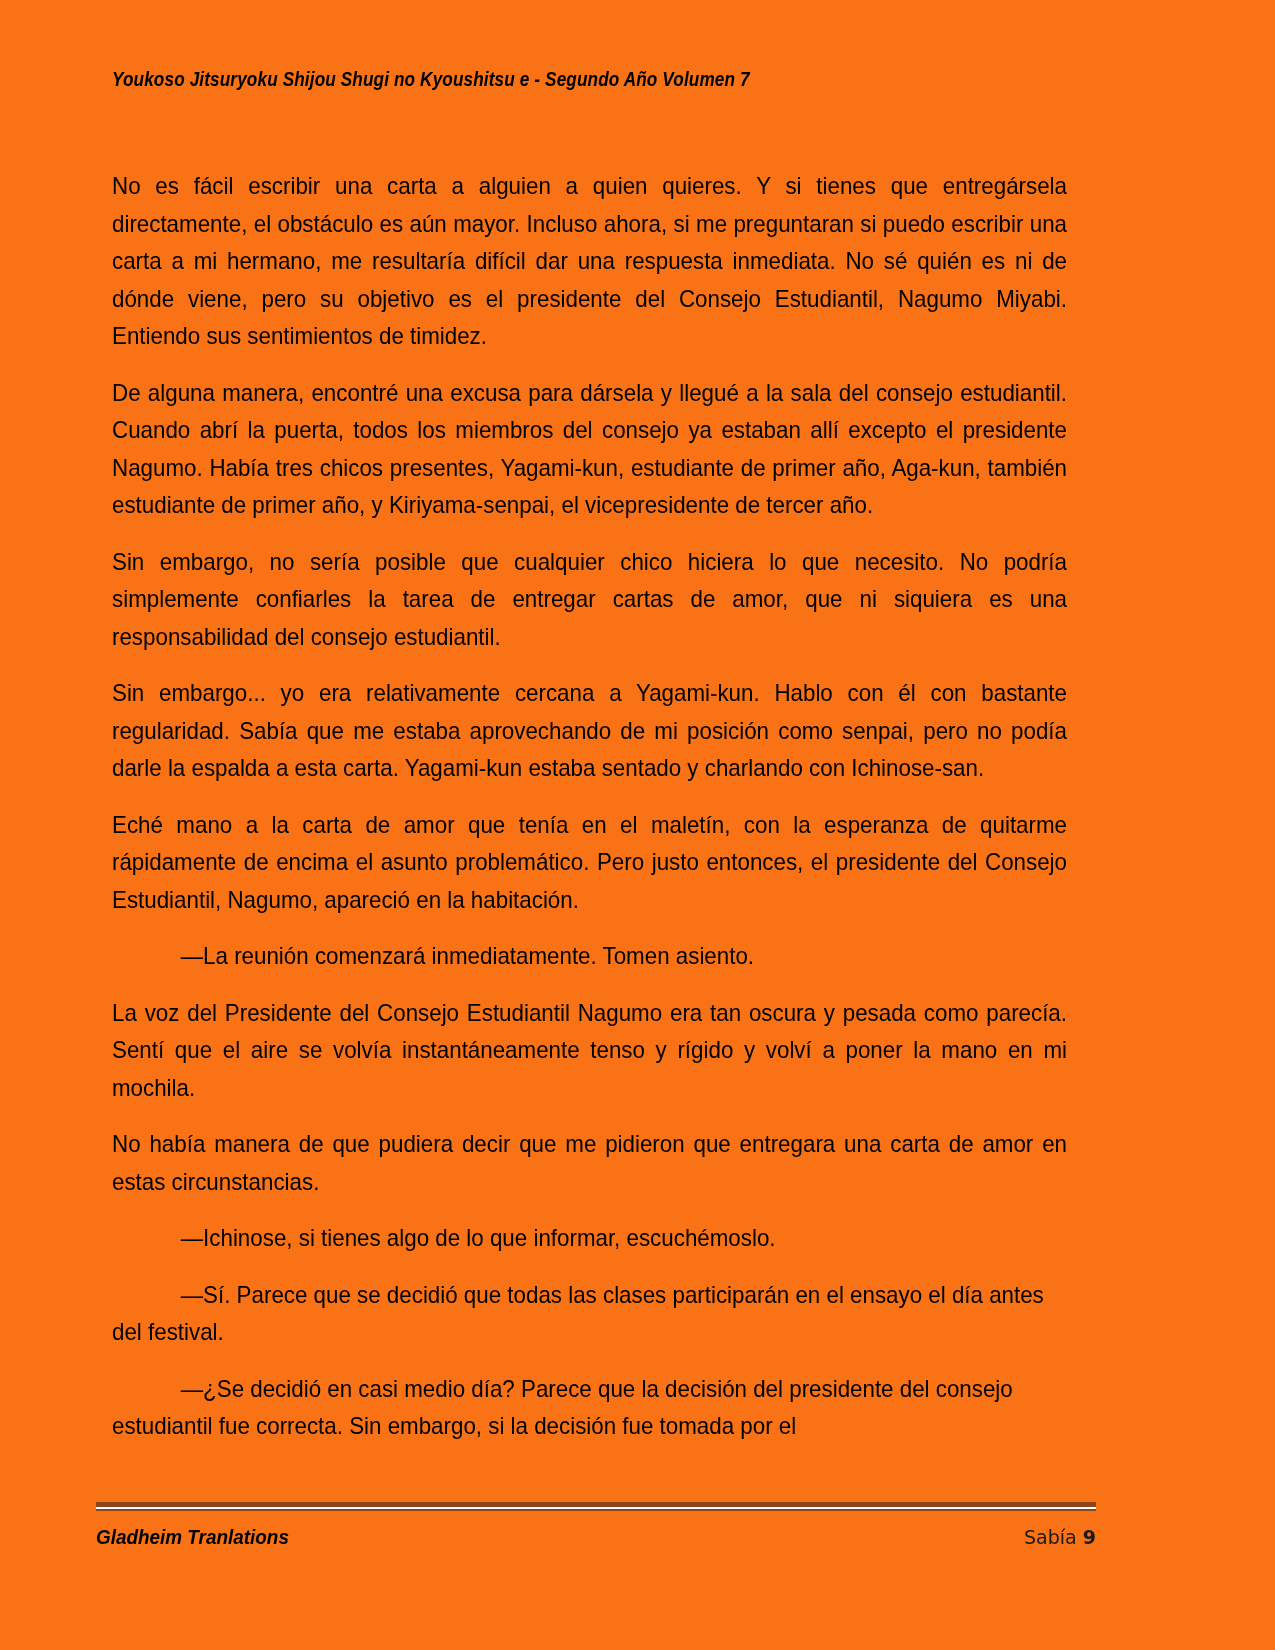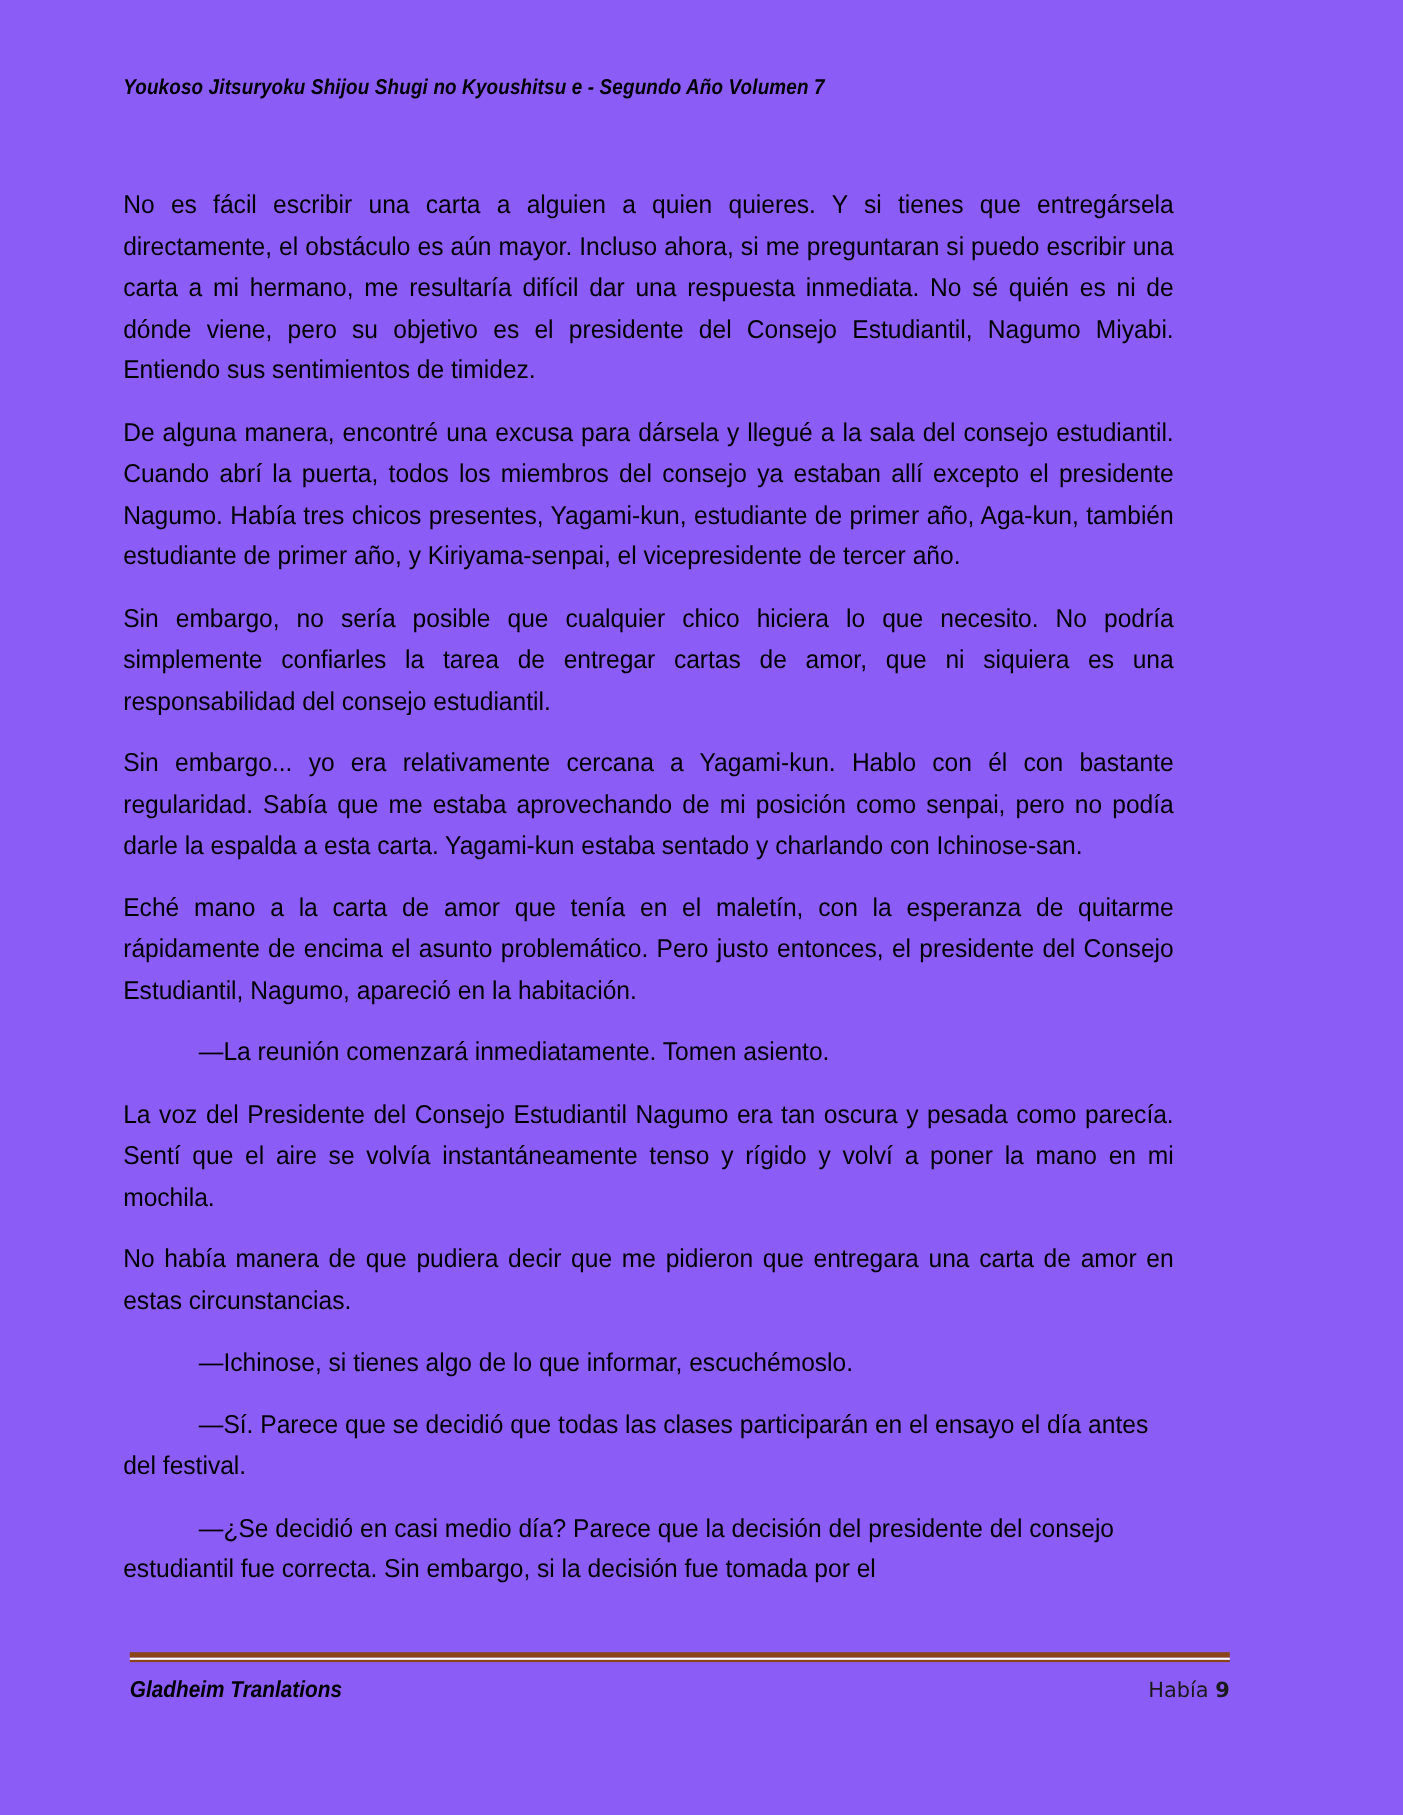--- a/index.html
+++ b/index.html
@@ -10,21 +10,21 @@
   body {
     width: 1275px;
     height: 1650px;
     position: relative;
     font-family: "Liberation Sans", "DejaVu Sans", sans-serif;
     overflow: hidden;
   }
   .page {
     position: absolute;
     inset: 0;
-    background: #8b5cf6;
+    background: #f97316;
   }
   
   .header {
     position: absolute;
     left: 112px;
     top: 68px;
     width: 1000px;
   }
   .header-title {
     font-family: "Liberation Sans Narrow", "Liberation Sans", sans-serif;
@@ -63,21 +63,21 @@
   p.para.dialogue-wrap {
     text-indent: 72px;
     text-align: left;
   }
   p.para:last-child {
     margin-bottom: 0;
   }
   
   .footer {
     position: absolute;
-    left: 118px;
+    left: 96px;
     top: 1502px;
     width: 1000px;
   }
   .footer-rule-thick {
     height: 5px;
     background: #8a4418;
     width: 100%;
   }
   .footer-rule-gap {
     height: 2px;
@@ -138,19 +138,19 @@
     <p class="para dialogue-wrap">—¿Se decidió en casi medio día? Parece que la decisión del presidente del consejo estudiantil fue correcta. Sin embargo, si la decisión fue tomada por el</p>
   </div>
 
   <div class="footer">
     <div class="footer-rule-thick"></div>
     <div class="footer-rule-gap"></div>
     <div class="footer-rule-thin"></div>
     <div class="footer-row">
       <div class="footer-left">Gladheim Tranlations</div>
       <div class="footer-right">
-        <span>Había</span>
+        <span>Sabía</span>
         <span class="pagenum">9</span>
       </div>
     </div>
   </div>
 
 </div>
 
 </body></html>

